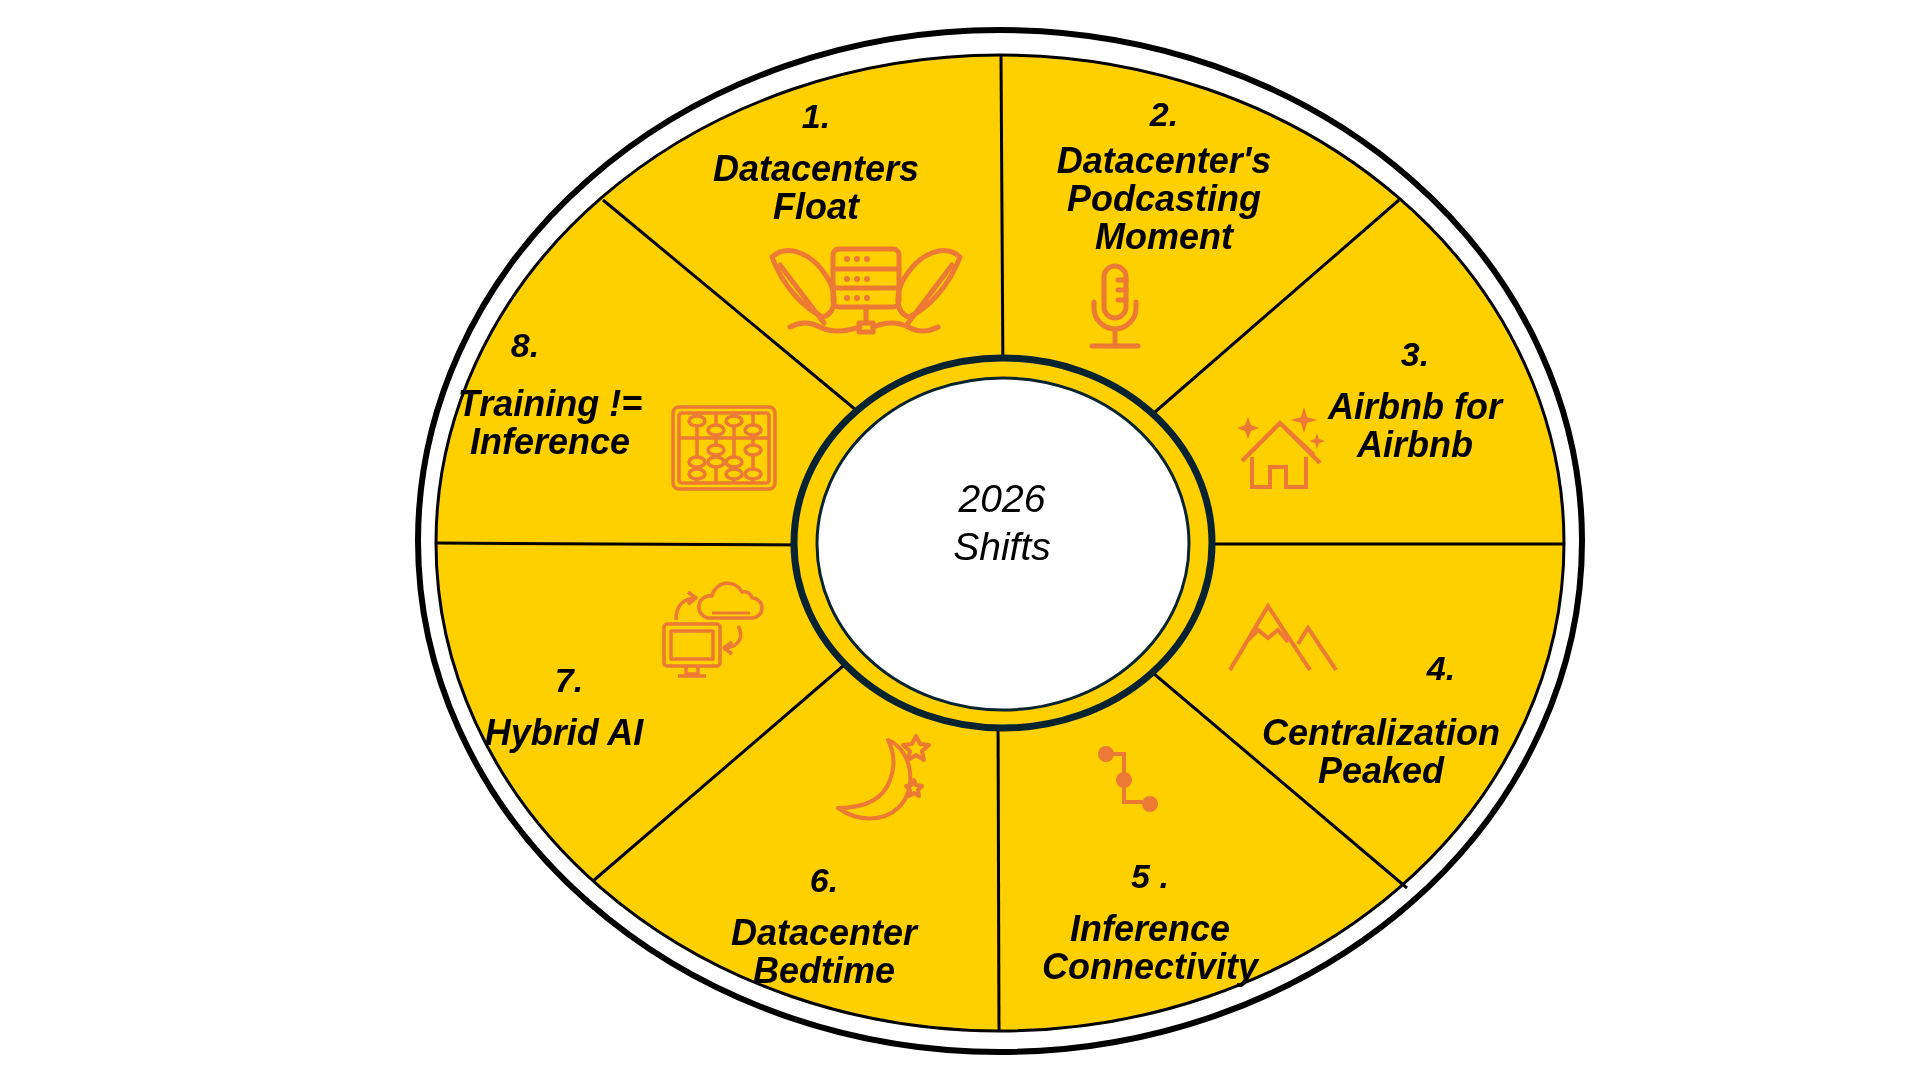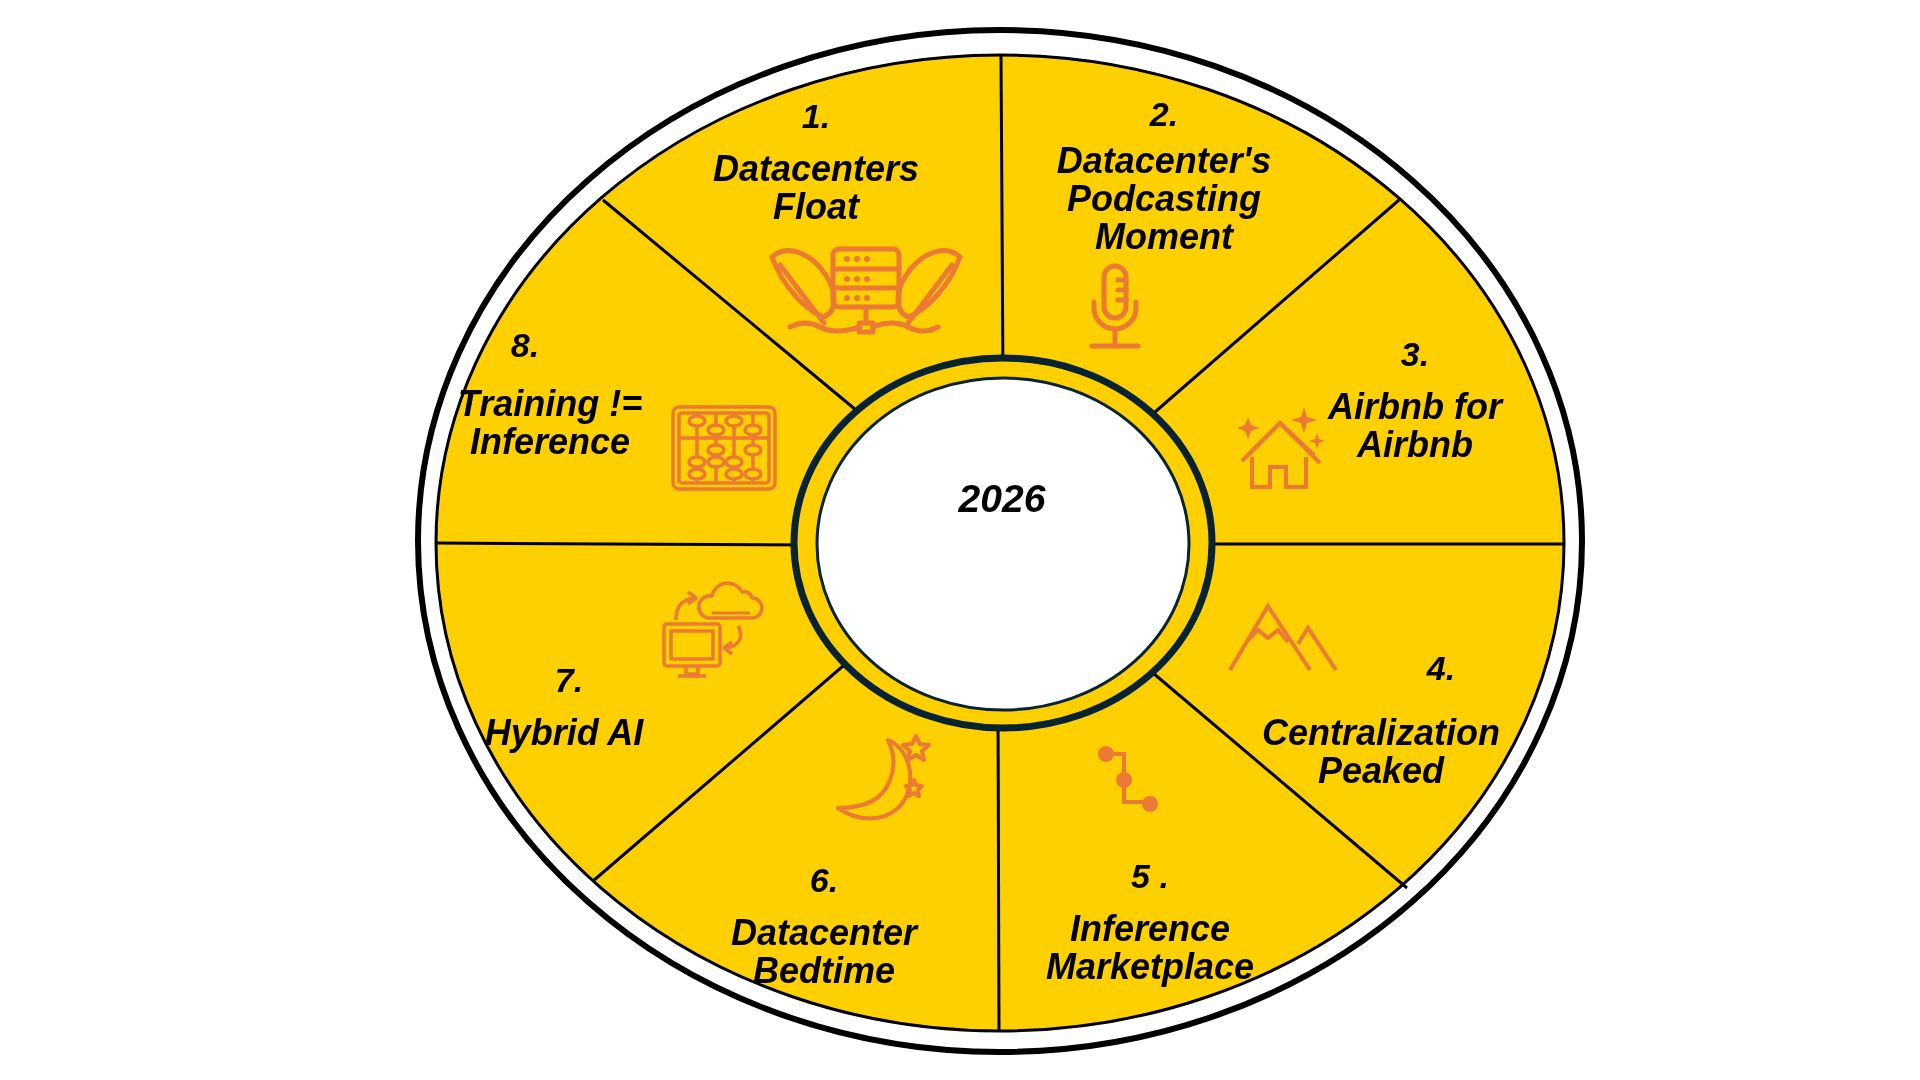--- a/index.html
+++ b/index.html
@@ -4,21 +4,21 @@
 <style>
   html, body { margin: 0; padding: 0; background: #ffffff; }
   body { width: 1920px; height: 1080px; position: relative; overflow: hidden;
          font-family: "Liberation Sans", sans-serif; }
   #wheel { position: absolute; left: 0; top: 0; width: 1920px; height: 1080px; }
   .label { position: absolute; text-align: center; font-style: italic; font-weight: bold;
            color: #000000; line-height: 1.3; white-space: nowrap; transform: translateX(-50%); }
   .label .num { font-size: 34px; display: block; margin-bottom: 12px; }
   .label .title { font-size: 36px; display: block; line-height: 38px; }
   .center-title { position: absolute; left: 1002px; top: 475px; transform: translateX(-50%);
-                  text-align: center; font-style: italic; font-weight: bold; font-size: 39px;
+                  text-align: center; font-style: italic; font-weight: normal; font-size: 39px;
                   line-height: 48px; color: #000000; white-space: nowrap; }
   .icon { position: absolute; }
   .icon svg { display: block; }
 </style>
 </head>
 <body>
 
 <svg id="wheel" viewBox="0 0 1920 1080" xmlns="http://www.w3.org/2000/svg">
 
   <ellipse cx="1000" cy="541" rx="582" ry="511" fill="#ffffff" stroke="#000000" stroke-width="6"></ellipse>
@@ -36,20 +36,21 @@
     <line x1="603" y1="200" x2="874" y2="425"></line>
   </g>
 
   <ellipse cx="1003" cy="543" rx="209" ry="185" fill="#FFD000" stroke="#07232F" stroke-width="7"></ellipse>
 
   <ellipse cx="1003" cy="544" rx="186" ry="166" fill="#ffffff" stroke="#07232F" stroke-width="3"></ellipse>
 </svg>
 
 <div class="center-title">
   <div>2026</div>
+  <div>Shifts</div>
 </div>
 
 <div class="label" style="left:816px; top:94px;">
   <span class="num">1.</span>
   <span class="title">Datacenters</span>
   <span class="title">Float</span>
 </div>
 <div class="icon" style="left:760px; top:245px;">
   <svg width="220" height="100" viewBox="0 0 220 100" fill="none" stroke="#EC7A35" stroke-width="5" stroke-linecap="round" stroke-linejoin="round">
     <rect x="73" y="4" width="66" height="58" rx="6"></rect>
@@ -119,21 +120,21 @@
   <svg width="115" height="70" viewBox="0 0 115 70" fill="none" stroke="#EC7A35" stroke-width="4" stroke-linejoin="miter">
     <path d="M2 68 L40 4 L82 68"></path>
     <path d="M20 38 L30 28 L40 36 L50 28 L60 40"></path>
     <path d="M70 42 L80 26 L108 68"></path>
   </svg>
 </div>
 
 <div class="label" style="left:1150px; top:854px;">
   <span class="num">5 .</span>
   <span class="title">Inference</span>
-  <span class="title">Marketplace</span>
+  <span class="title">Connectivity</span>
 </div>
 <div class="icon" style="left:1092px; top:740px;">
   <svg width="70" height="75" viewBox="0 0 70 75" fill="none" stroke="#EC7A35" stroke-width="4">
     <path d="M14 14 H32 V62 H58"></path>
     <circle cx="14" cy="14" r="8" fill="#EC7A35" stroke="none"></circle>
     <circle cx="32" cy="40" r="8" fill="#EC7A35" stroke="none"></circle>
     <circle cx="58" cy="64" r="8" fill="#EC7A35" stroke="none"></circle>
   </svg>
 </div>
 

